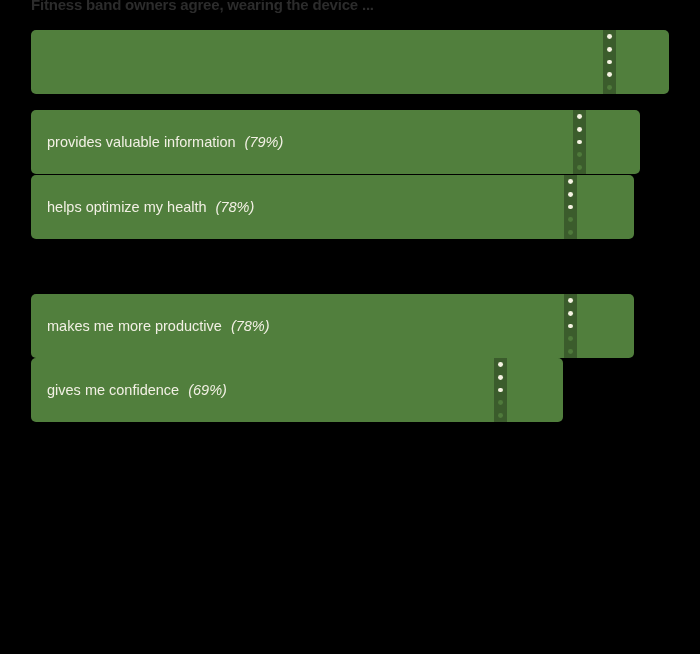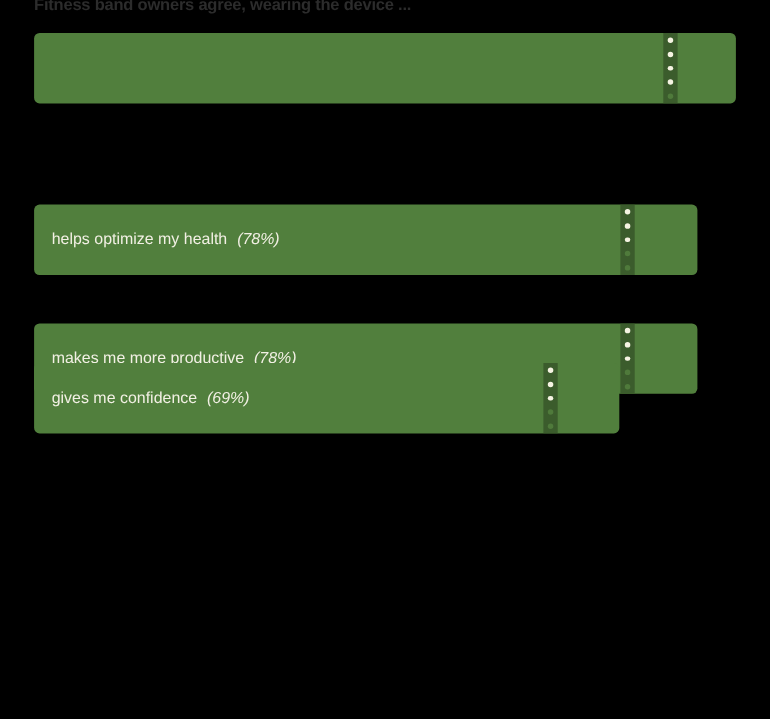--- a/index.html
+++ b/index.html
@@ -107,21 +107,36 @@
         <div class="bar-track" style="width: 638px; background: rgb(81, 127, 61);">
           <div class="dot-strip" style="left: 572px; background: rgb(59, 92, 44);">
             <div class="dot" style="background: rgb(245, 243, 226);"></div>
             <div class="dot" style="background: rgb(245, 243, 226);"></div>
             <div class="dot" style="background: rgb(245, 243, 226);"></div>
             <div class="dot" style="background: rgb(245, 243, 226);"></div>
             <div class="dot" style="background: rgb(79, 122, 59);"></div>
           </div>
         </div>
       </div>
-      <div class="bar-row" style="top: 186px; width: 603px;">
+      <div class="bar-row" style="top: 110px; width: 609px;">
+        <div class="bar-track" style="width: 609px; background: rgb(81, 127, 61);">
+          <div class="dot-strip" style="left: 542px; background: rgb(59, 92, 44);">
+            <div class="dot" style="background: rgb(245, 243, 226);"></div>
+            <div class="dot" style="background: rgb(245, 243, 226);"></div>
+            <div class="dot" style="background: rgb(245, 243, 226);"></div>
+            <div class="dot" style="background: rgb(79, 122, 59);"></div>
+            <div class="dot" style="background: rgb(79, 122, 59);"></div>
+          </div>
+        </div>
+        <div class="bar-label-wrap">
+          <span class="bar-label">provides valuable information</span>
+          <span class="bar-pct">(79%)</span>
+        </div>
+      </div>
+      <div class="bar-row" style="top: 175px; width: 603px;">
         <div class="bar-track" style="width: 603px; background: rgb(81, 127, 61);">
           <div class="dot-strip" style="left: 533px; background: rgb(59, 92, 44);">
             <div class="dot" style="background: rgb(245, 243, 226);"></div>
             <div class="dot" style="background: rgb(245, 243, 226);"></div>
             <div class="dot" style="background: rgb(245, 243, 226);"></div>
             <div class="dot" style="background: rgb(79, 122, 59);"></div>
             <div class="dot" style="background: rgb(79, 122, 59);"></div>
           </div>
         </div>
         <div class="bar-label-wrap">
@@ -137,21 +152,21 @@
             <div class="dot" style="background: rgb(245, 243, 226);"></div>
             <div class="dot" style="background: rgb(79, 122, 59);"></div>
             <div class="dot" style="background: rgb(79, 122, 59);"></div>
           </div>
         </div>
         <div class="bar-label-wrap">
           <span class="bar-label">makes me more productive</span>
           <span class="bar-pct">(78%)</span>
         </div>
       </div>
-      <div class="bar-row" style="top: 330px; width: 532px; padding-left: 39px;">
+      <div class="bar-row" style="top: 358px; width: 532px; padding-left: 39px;">
         <div class="bar-track" style="width: 532px; background: rgb(81, 127, 61);">
           <div class="dot-strip" style="left: 463px; background: rgb(59, 92, 44);">
             <div class="dot" style="background: rgb(245, 243, 226);"></div>
             <div class="dot" style="background: rgb(245, 243, 226);"></div>
             <div class="dot" style="background: rgb(245, 243, 226);"></div>
             <div class="dot" style="background: rgb(79, 122, 59);"></div>
             <div class="dot" style="background: rgb(79, 122, 59);"></div>
           </div>
         </div>
         <div class="bar-label-wrap">

